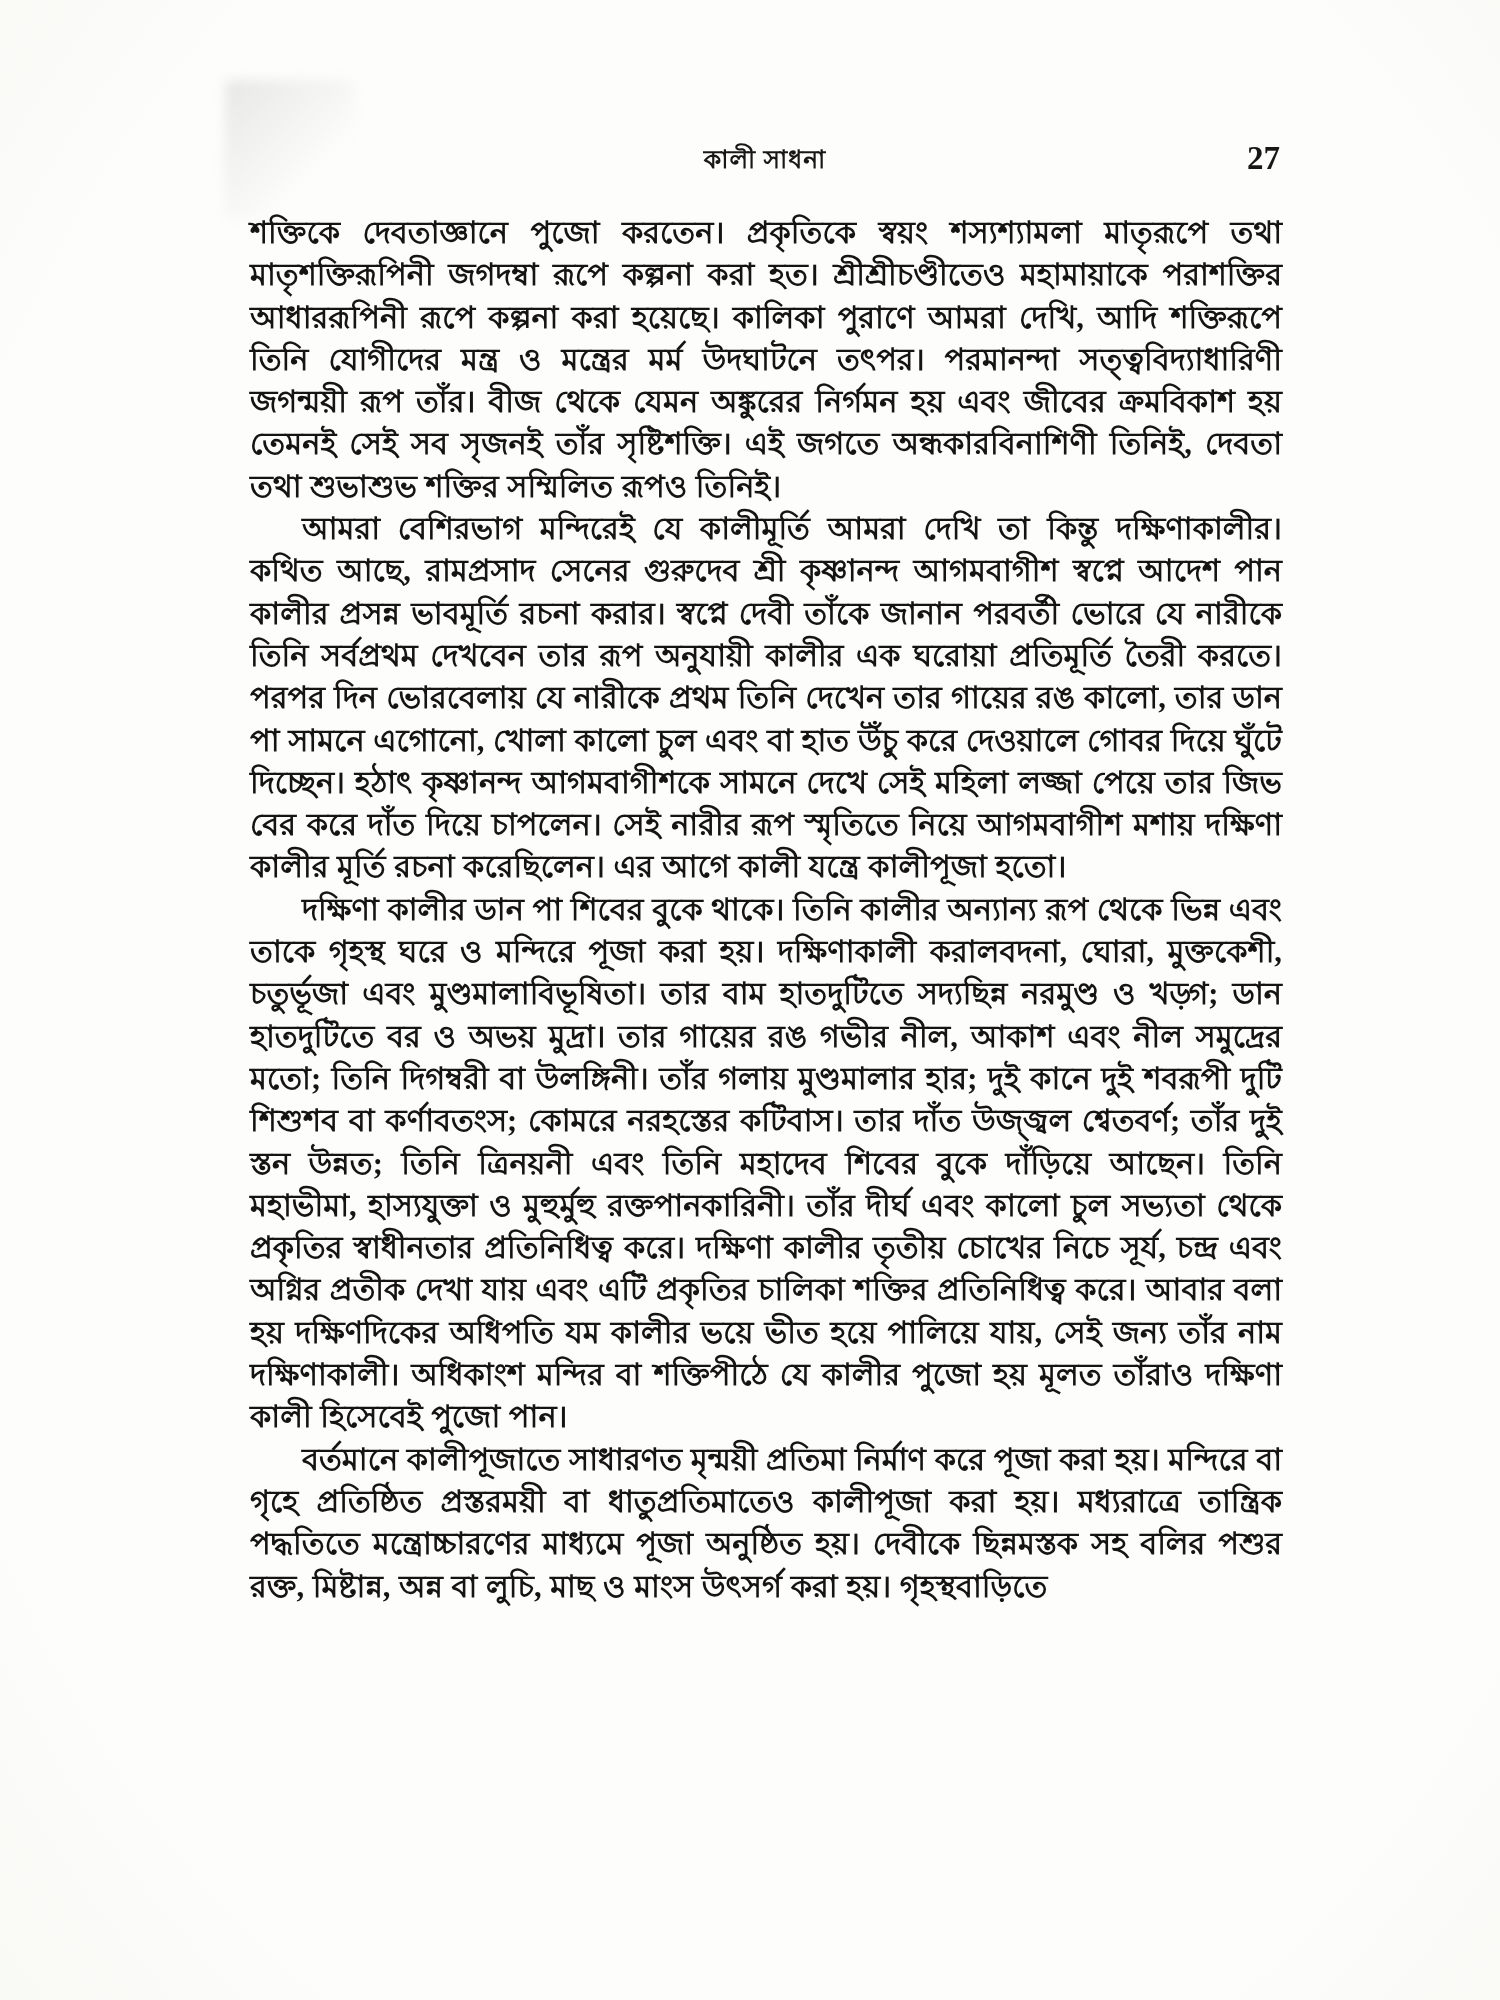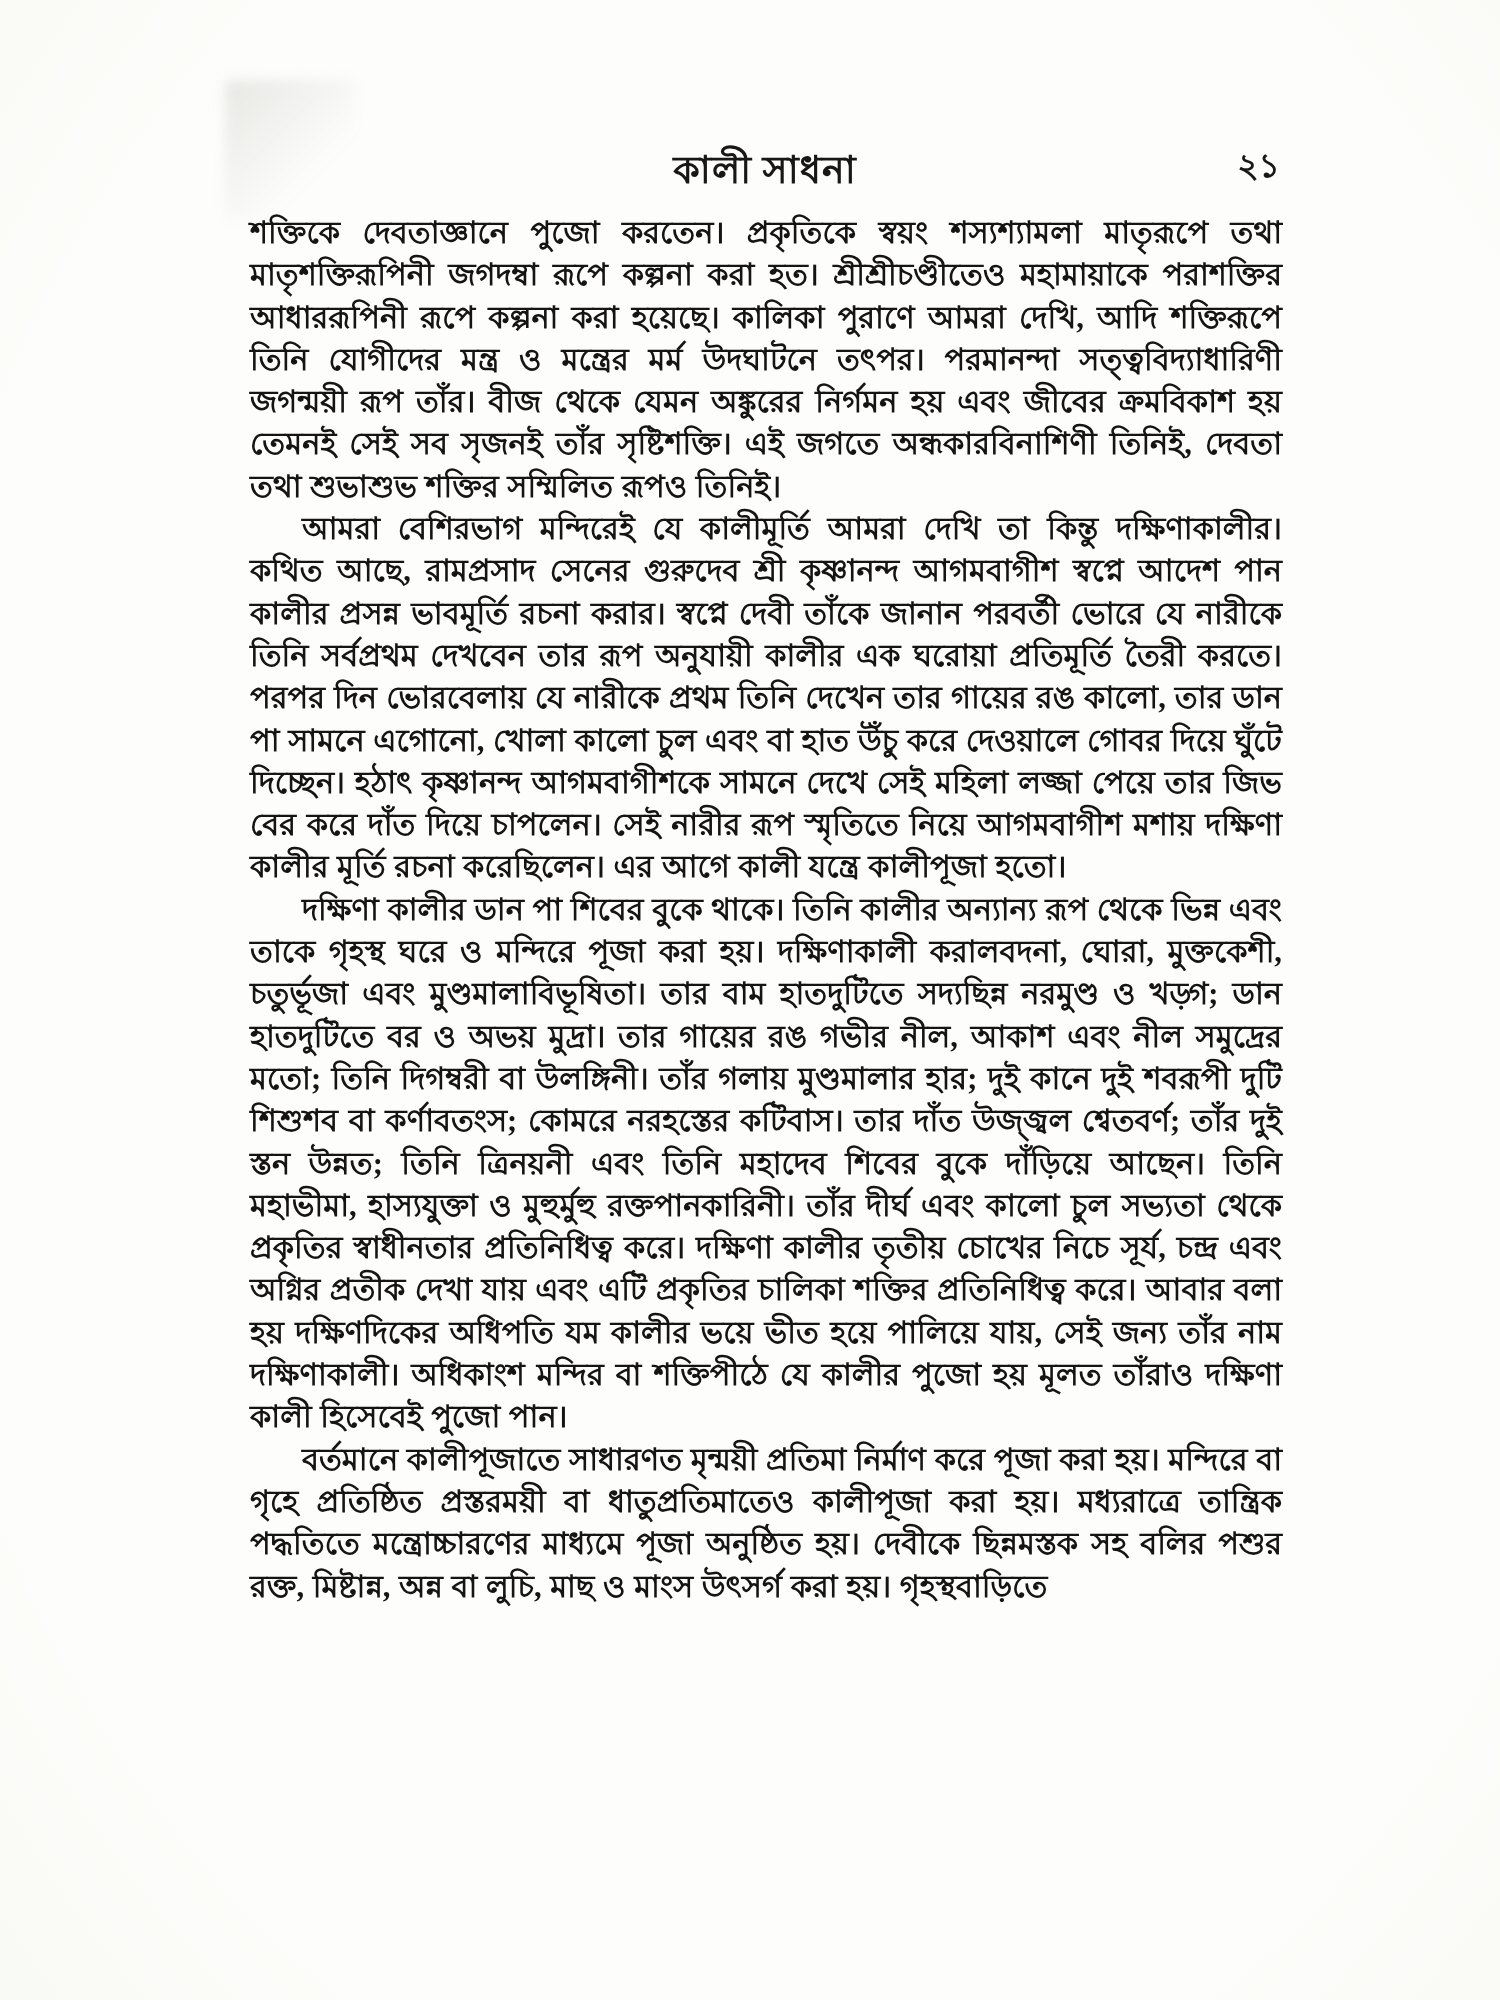--- a/index.html
+++ b/index.html
@@ -36,21 +36,21 @@
     left: 250px;
     top: 140px;
     width: 1030px;
     height: 48px;
   }
   .header-title {
     position: absolute;
     left: 0;
     right: 0;
     text-align: center;
-    font-size: 38px;
+    font-size: 25px;
     font-weight: 600;
     color: #181715;
     letter-spacing: 1px;
   }
   .page-number {
     position: absolute;
     right: 0;
     top: 0;
     font-size: 33px;
     font-weight: 600;
@@ -77,21 +77,21 @@
 </style>
 </head>
 <body>
 
 <div class="page">
 
   <div class="scan-smudge"></div>
 
   <div class="header">
     <div class="header-title">কালী সাধনা</div>
-    <div class="page-number">২১</div>
+    <div class="page-number">27</div>
   </div>
 
   <div class="body-text">
     <p class="para">শক্তিকে দেবতাজ্ঞানে পুজো করতেন। প্রকৃতিকে স্বয়ং শস্যশ্যামলা মাতৃরূপে তথা মাতৃশক্তিরূপিনী জগদম্বা রূপে কল্পনা করা হত। শ্রীশ্রীচণ্ডীতেও মহামায়াকে পরাশক্তির আধাররূপিনী রূপে কল্পনা করা হয়েছে। কালিকা পুরাণে আমরা দেখি, আদি শক্তিরূপে তিনি যোগীদের মন্ত্র ও মন্ত্রের মর্ম উদঘাটনে তৎপর। পরমানন্দা সত্ত্ববিদ্যাধারিণী জগন্ময়ী রূপ তাঁর। বীজ থেকে যেমন অঙ্কুরের নির্গমন হয় এবং জীবের ক্রমবিকাশ হয় তেমনই সেই সব সৃজনই তাঁর সৃষ্টিশক্তি। এই জগতে অন্ধকারবিনাশিণী তিনিই, দেবতা তথা শুভাশুভ শক্তির সম্মিলিত রূপও তিনিই।</p>
     <p class="para indented">আমরা বেশিরভাগ মন্দিরেই যে কালীমূর্তি আমরা দেখি তা কিন্তু দক্ষিণাকালীর। কথিত আছে, রামপ্রসাদ সেনের গুরুদেব শ্রী কৃষ্ণানন্দ আগমবাগীশ স্বপ্নে আদেশ পান কালীর প্রসন্ন ভাবমূর্তি রচনা করার। স্বপ্নে দেবী তাঁকে জানান পরবর্তী ভোরে যে নারীকে তিনি সর্বপ্রথম দেখবেন তার রূপ অনুযায়ী কালীর এক ঘরোয়া প্রতিমূর্তি তৈরী করতে। পরপর দিন ভোরবেলায় যে নারীকে প্রথম তিনি দেখেন তার গায়ের রঙ কালো, তার ডান পা সামনে এগোনো, খোলা কালো চুল এবং বা হাত উঁচু করে দেওয়ালে গোবর দিয়ে ঘুঁটে দিচ্ছেন। হঠাৎ কৃষ্ণানন্দ আগমবাগীশকে সামনে দেখে সেই মহিলা লজ্জা পেয়ে তার জিভ বের করে দাঁত দিয়ে চাপলেন। সেই নারীর রূপ স্মৃতিতে নিয়ে আগমবাগীশ মশায় দক্ষিণা কালীর মূর্তি রচনা করেছিলেন। এর আগে কালী যন্ত্রে কালীপূজা হতো।</p>
     <p class="para indented">দক্ষিণা কালীর ডান পা শিবের বুকে থাকে। তিনি কালীর অন্যান্য রূপ থেকে ভিন্ন এবং তাকে গৃহস্থ ঘরে ও মন্দিরে পূজা করা হয়। দক্ষিণাকালী করালবদনা, ঘোরা, মুক্তকেশী, চতুর্ভূজা এবং মুণ্ডমালাবিভূষিতা। তার বাম হাতদুটিতে সদ্যছিন্ন নরমুণ্ড ও খড়্গ; ডান হাতদুটিতে বর ও অভয় মুদ্রা। তার গায়ের রঙ গভীর নীল, আকাশ এবং নীল সমুদ্রের মতো; তিনি দিগম্বরী বা উলঙ্গিনী। তাঁর গলায় মুণ্ডমালার হার; দুই কানে দুই শবরূপী দুটি শিশুশব বা কর্ণাবতংস; কোমরে নরহস্তের কটিবাস। তার দাঁত উজ্জ্বল শ্বেতবর্ণ; তাঁর দুই স্তন উন্নত; তিনি ত্রিনয়নী এবং তিনি মহাদেব শিবের বুকে দাঁড়িয়ে আছেন। তিনি মহাভীমা, হাস্যযুক্তা ও মুহুর্মুহু রক্তপানকারিনী। তাঁর দীর্ঘ এবং কালো চুল সভ্যতা থেকে প্রকৃতির স্বাধীনতার প্রতিনিধিত্ব করে। দক্ষিণা কালীর তৃতীয় চোখের নিচে সূর্য, চন্দ্র এবং অগ্নির প্রতীক দেখা যায় এবং এটি প্রকৃতির চালিকা শক্তির প্রতিনিধিত্ব করে। আবার বলা হয় দক্ষিণদিকের অধিপতি যম কালীর ভয়ে ভীত হয়ে পালিয়ে যায়, সেই জন্য তাঁর নাম দক্ষিণাকালী। অধিকাংশ মন্দির বা শক্তিপীঠে যে কালীর পুজো হয় মূলত তাঁরাও দক্ষিণা কালী হিসেবেই পুজো পান।</p>
     <p class="para indented">বর্তমানে কালীপূজাতে সাধারণত মৃন্ময়ী প্রতিমা নির্মাণ করে পূজা করা হয়। মন্দিরে বা গৃহে প্রতিষ্ঠিত প্রস্তরময়ী বা ধাতুপ্রতিমাতেও কালীপূজা করা হয়। মধ্যরাত্রে তান্ত্রিক পদ্ধতিতে মন্ত্রোচ্চারণের মাধ্যমে পূজা অনুষ্ঠিত হয়। দেবীকে ছিন্নমস্তক সহ বলির পশুর রক্ত, মিষ্টান্ন, অন্ন বা লুচি, মাছ ও মাংস উৎসর্গ করা হয়। গৃহস্থবাড়িতে</p>
   </div>
 
 </div>

